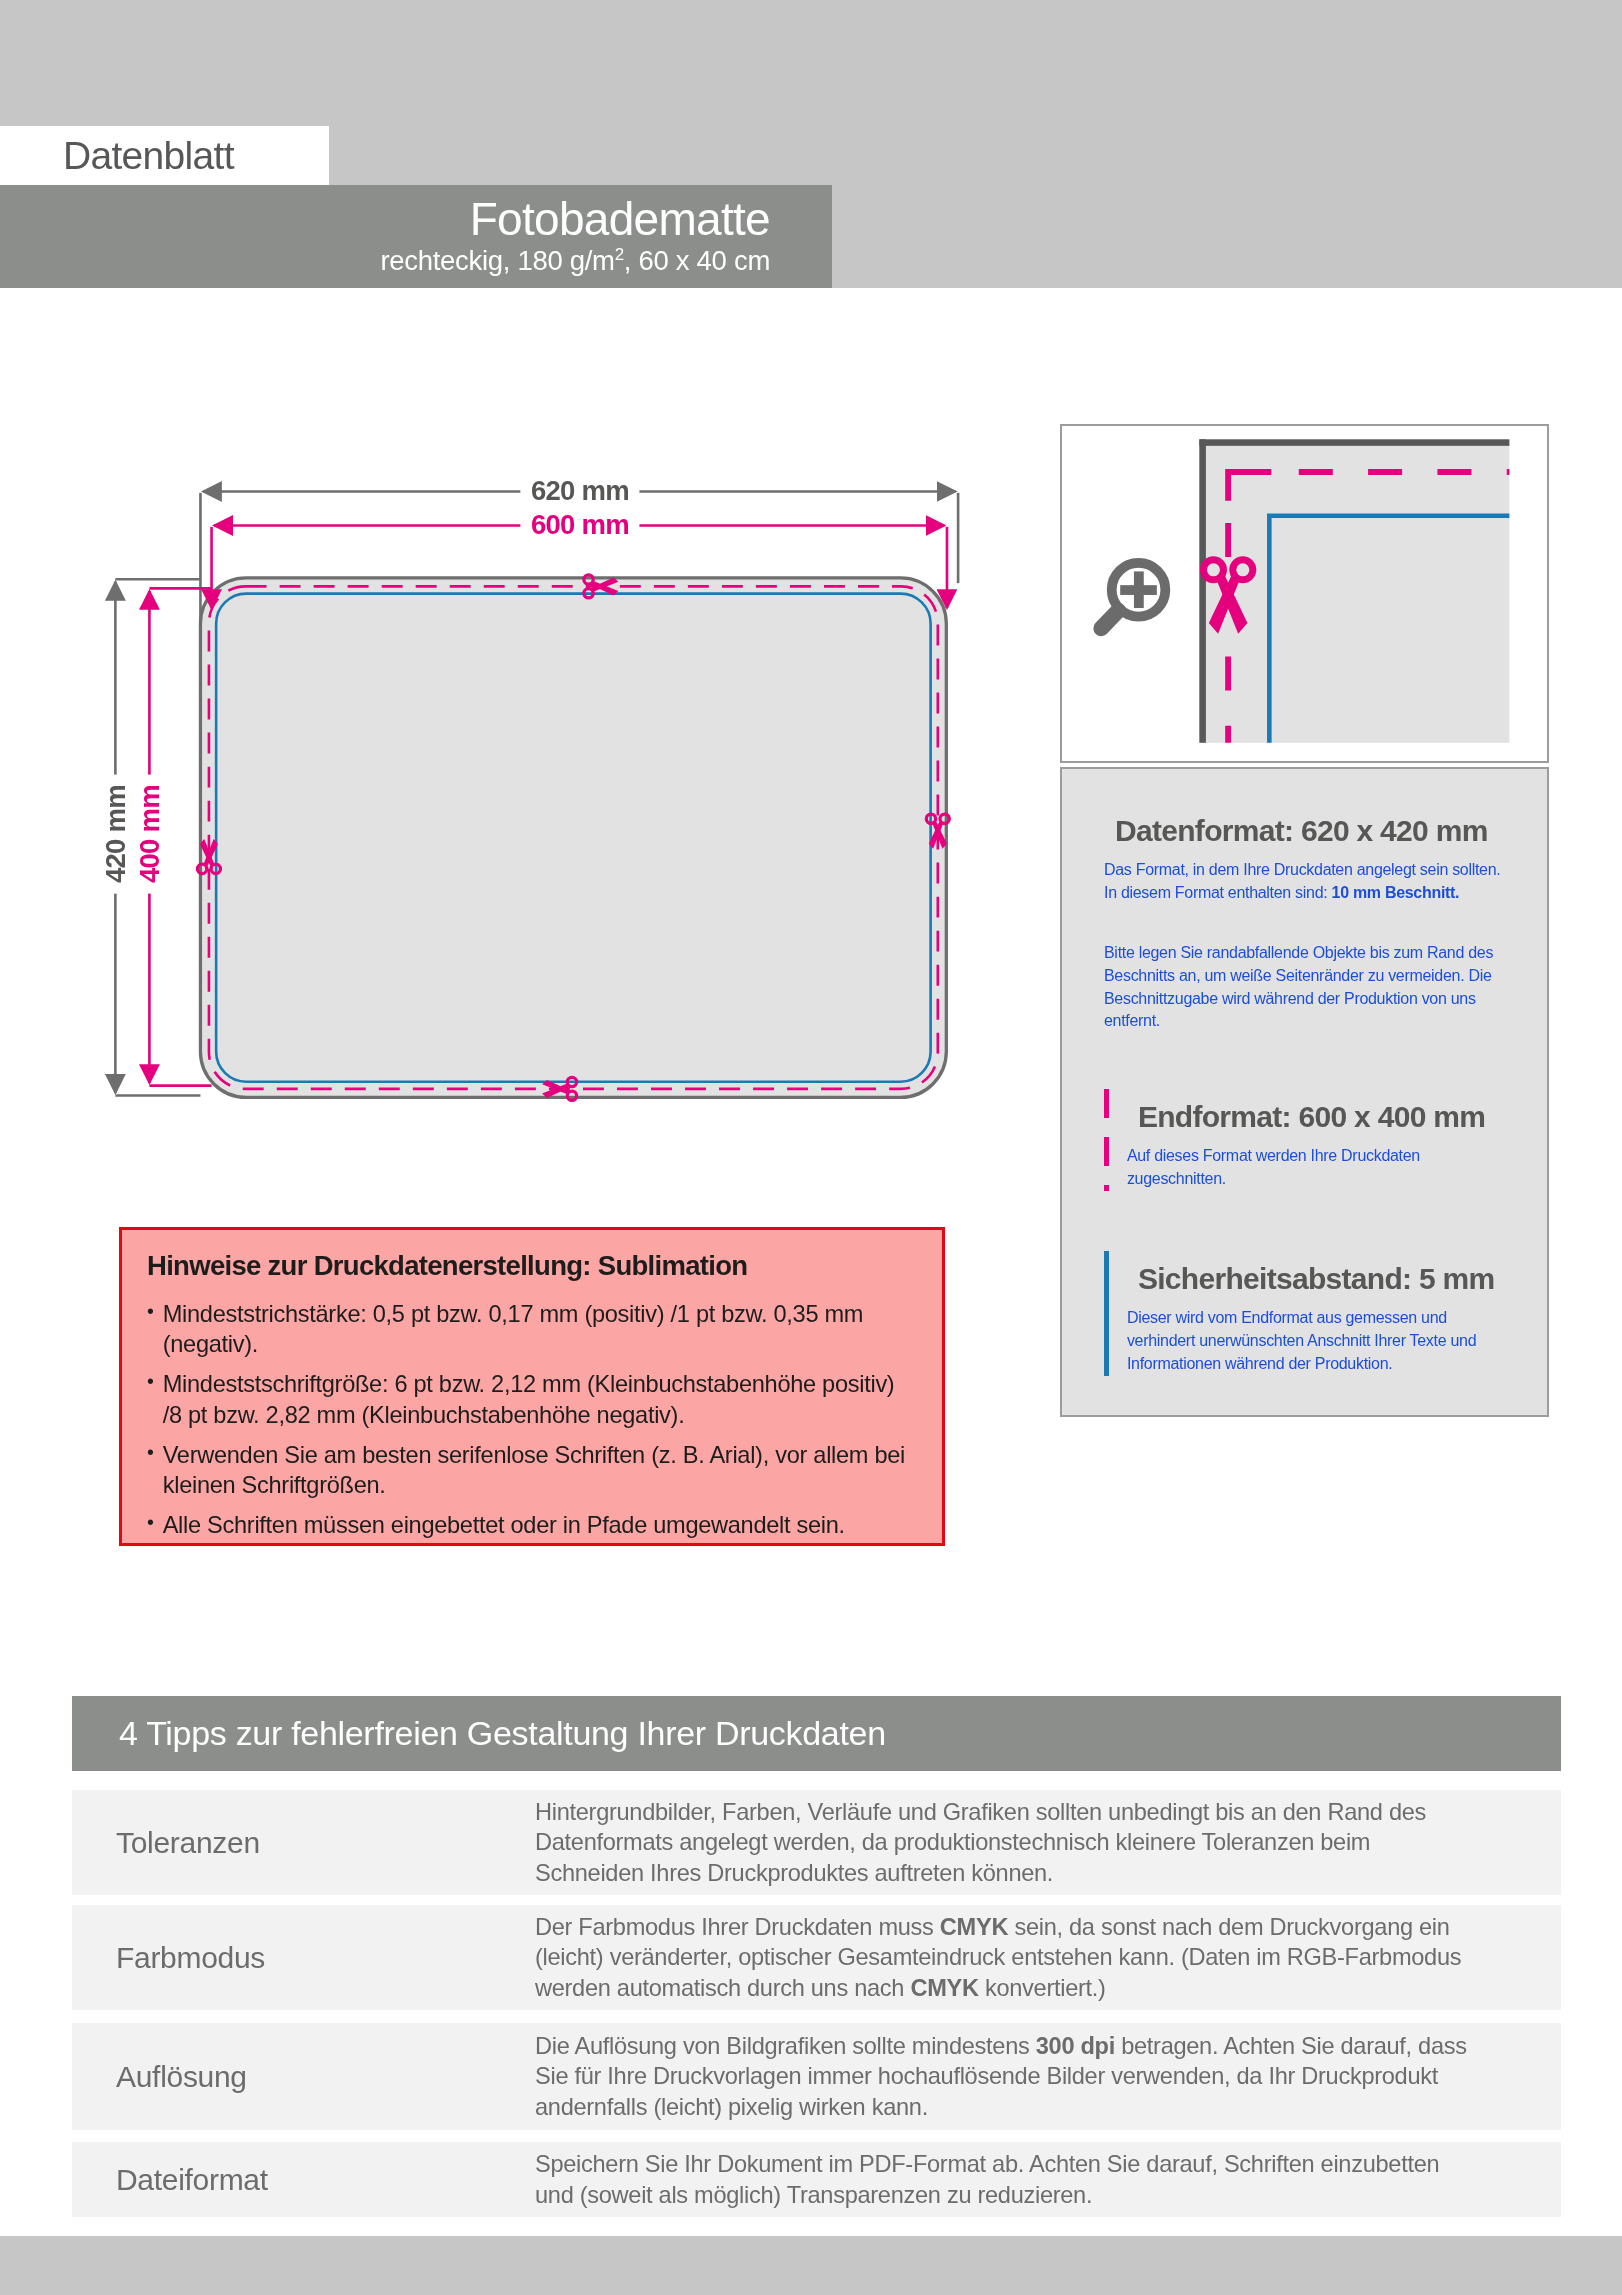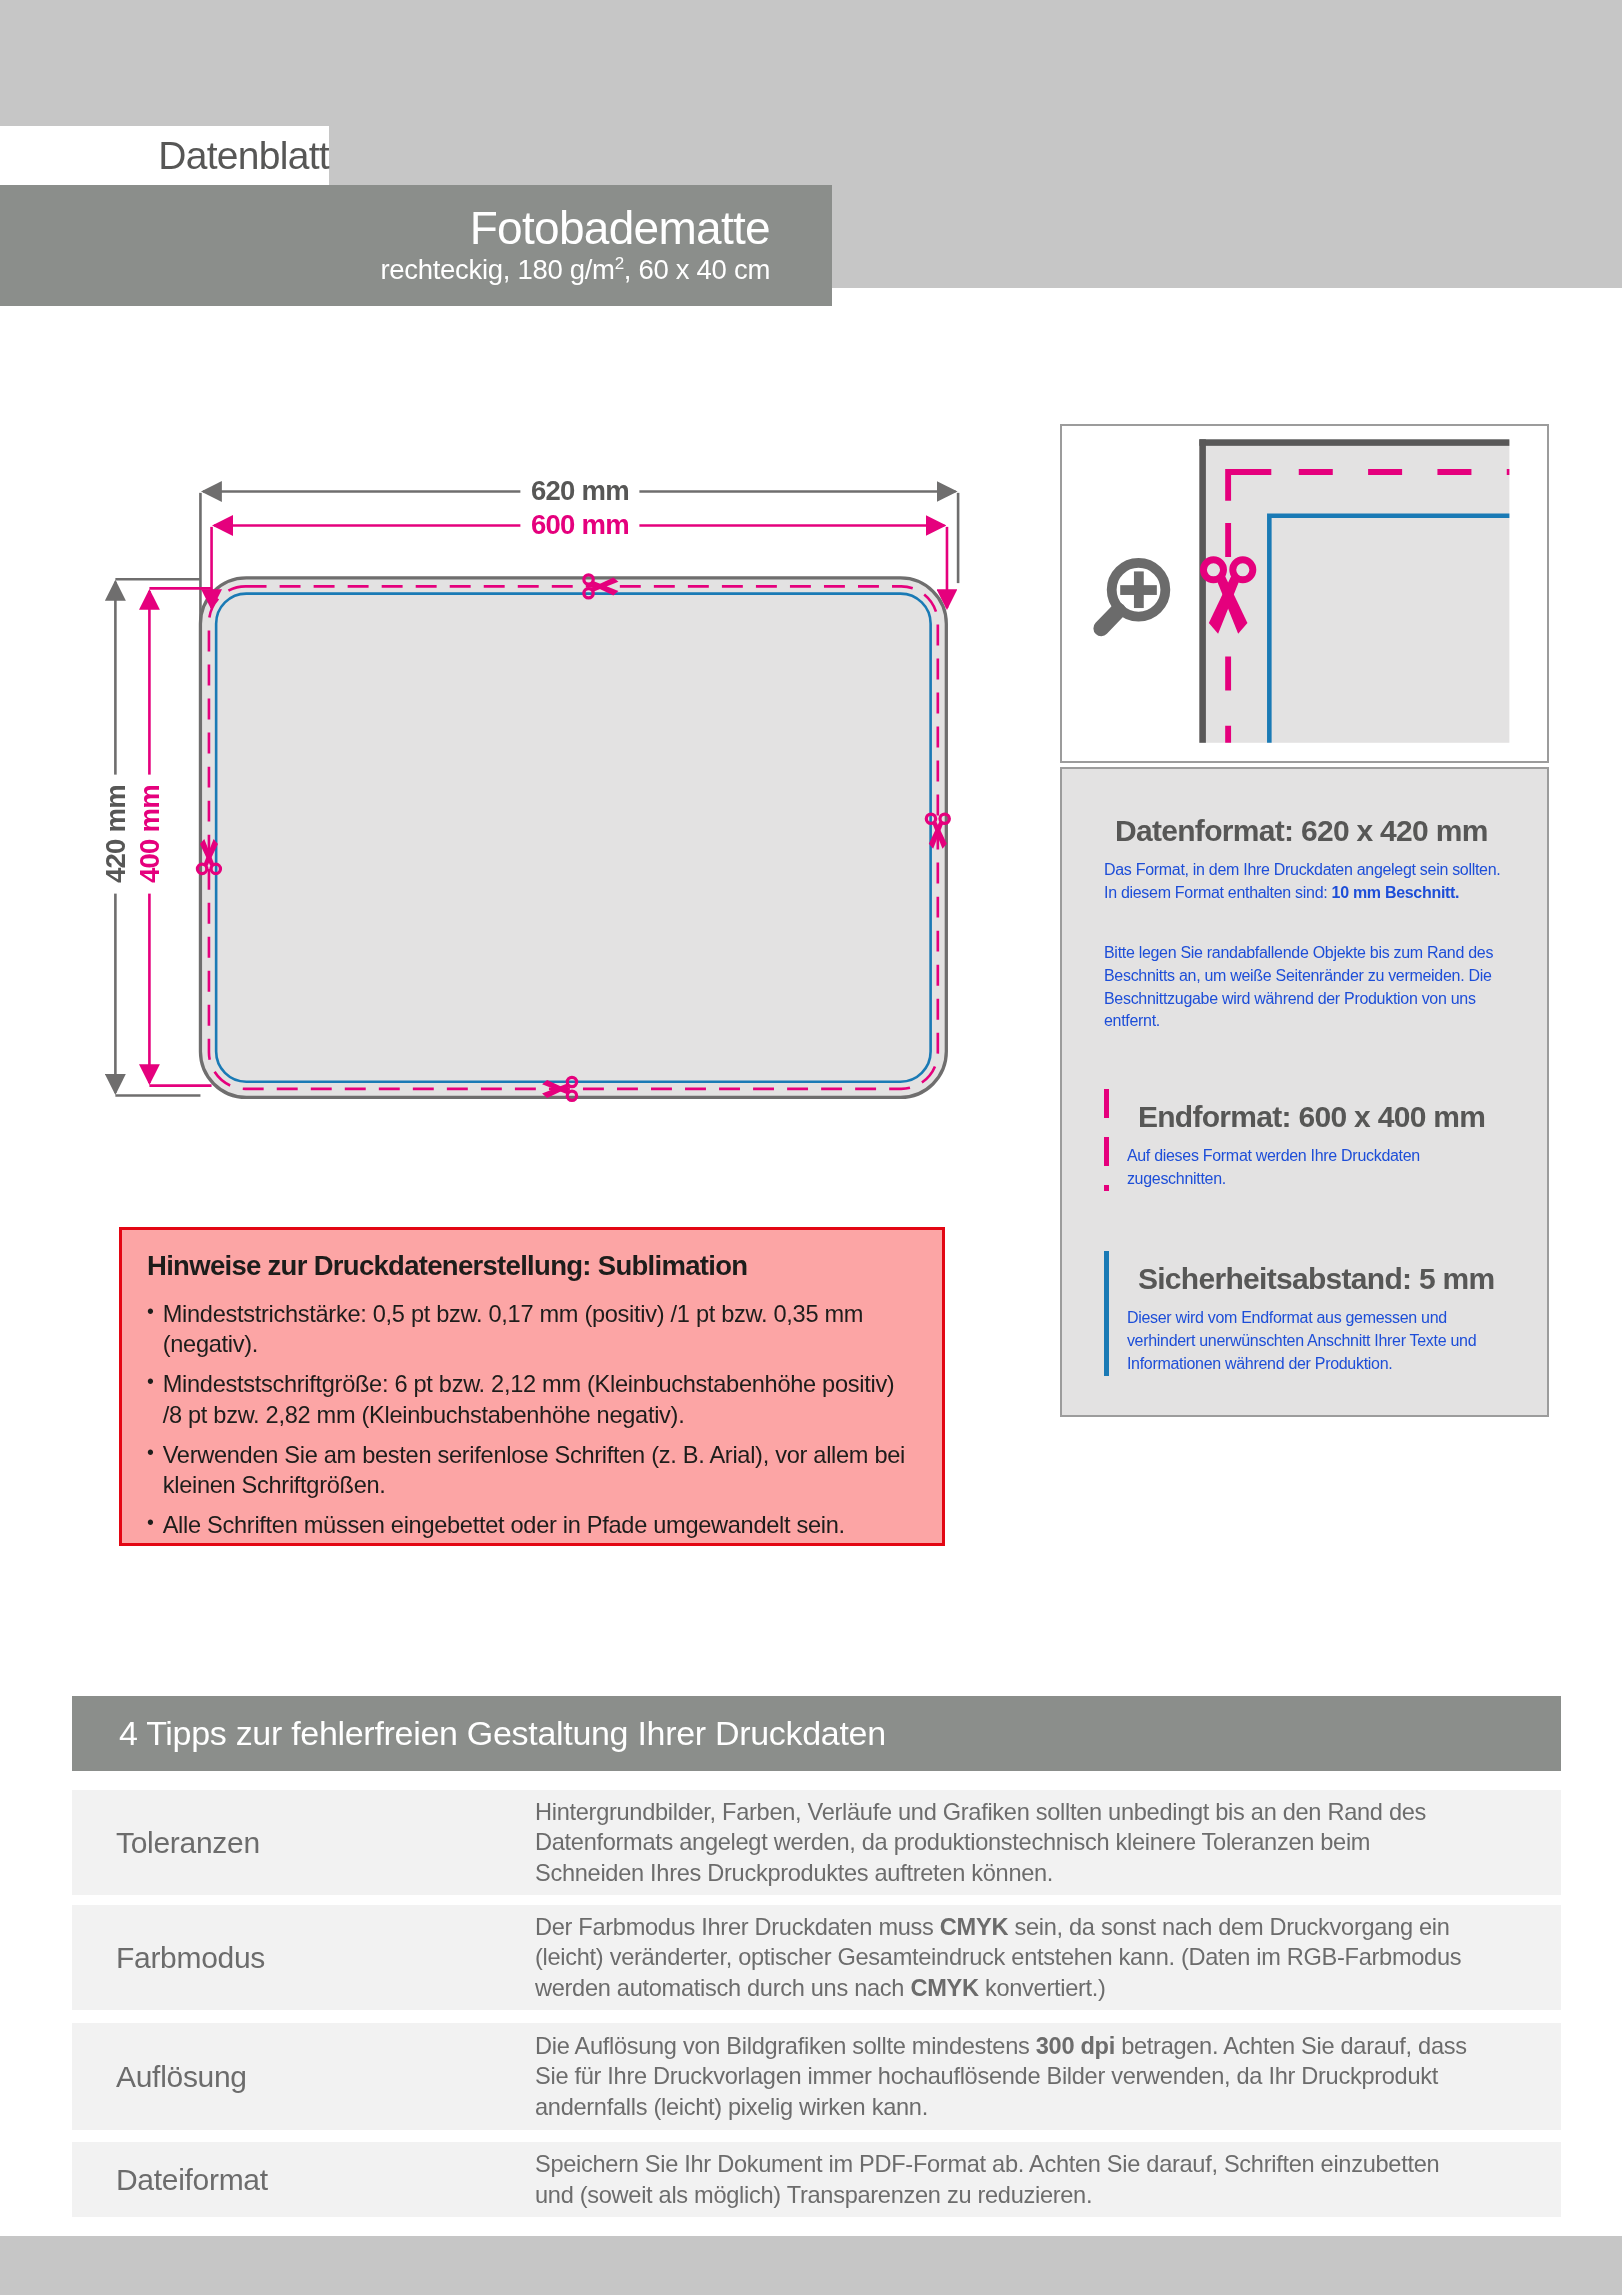--- a/index.html
+++ b/index.html
@@ -3,23 +3,23 @@
 <meta charset="utf-8">
 <style>
   html,body{margin:0;padding:0;background:#ffffff;}
   #page{position:relative;width:1623px;height:2295px;background:#ffffff;overflow:hidden;
         font-family:"Liberation Sans",sans-serif;color:#575756;}
   .abs{position:absolute;}
 
   
   #top-band{left:0;top:0;width:1623px;height:288px;background:#c6c6c6;}
   #sheet-label-box{left:0;top:126px;width:329px;height:60px;background:#ffffff;
-      display:flex;align-items:center;justify-content:flex-end;}
+      display:flex;align-items:center;}
   #sheet-label-box .txt{font-size:39px;letter-spacing:-0.7px;color:#575756;padding-left:63px;}
-  #product-box{left:0;top:185px;width:832px;height:121px;background:#8b8e8b;
+  #product-box{left:0;top:185px;width:832px;height:103px;background:#8b8e8b;
       display:flex;flex-direction:column;align-items:flex-end;justify-content:center;
       padding-right:62px;box-sizing:border-box;color:#ffffff;}
   #product-box .title{font-size:46px;letter-spacing:-0.7px;line-height:1.02;}
   #product-box .sub{font-size:27.5px;letter-spacing:-0.3px;margin-top:2.6px;}
   #product-box sup{font-size:17px;}
 
   
   #diagram-svg{left:65px;top:452px;width:916px;height:681px;}
   .dim-label{position:absolute;font-size:27.5px;font-weight:bold;letter-spacing:-0.7px;
       background:#ffffff;padding:1.3px 10.5px;white-space:nowrap;}

